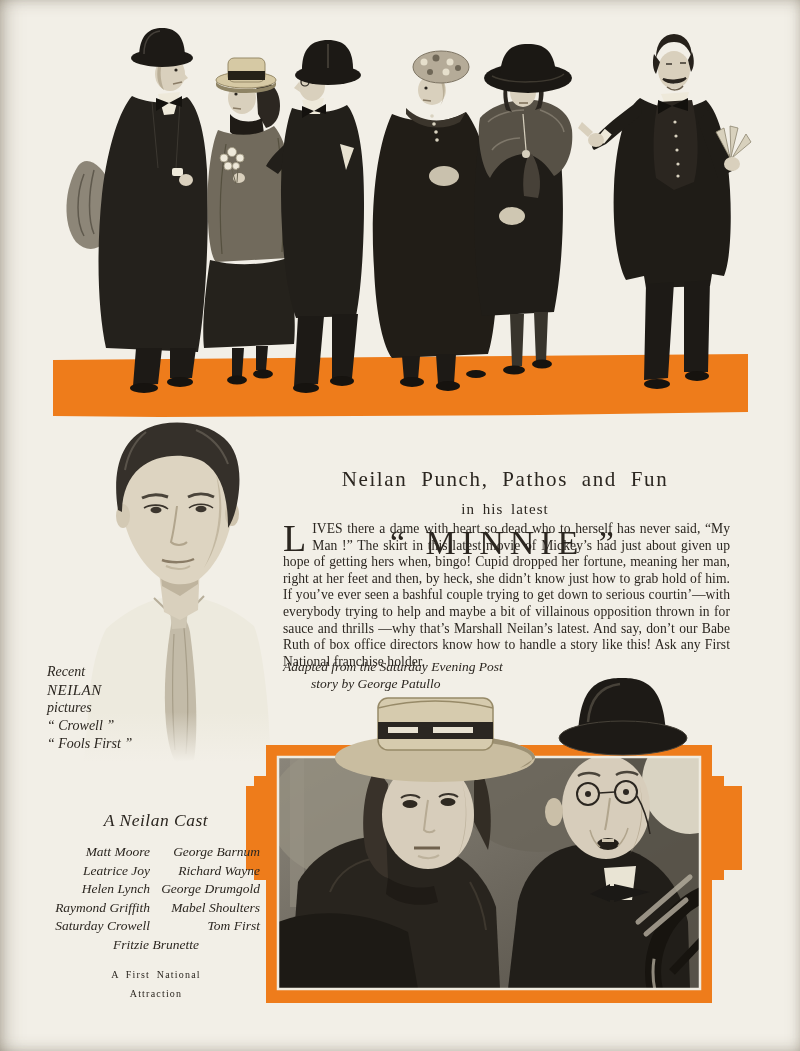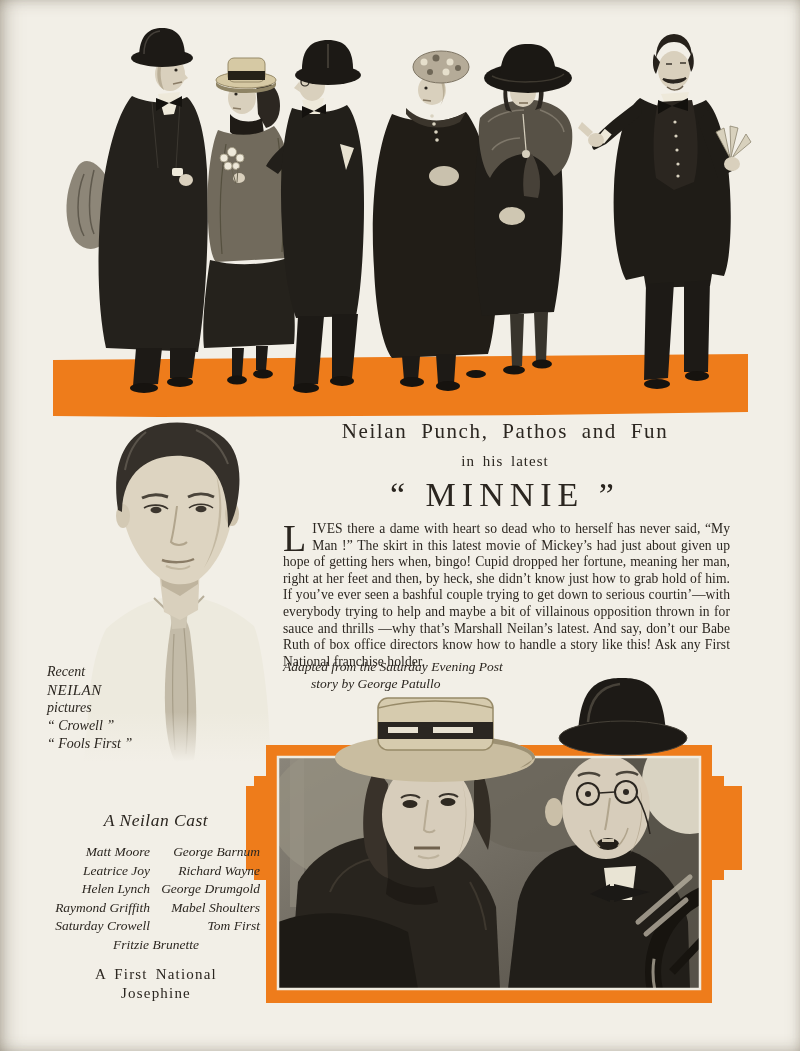--- a/index.html
+++ b/index.html
@@ -11,21 +11,21 @@
     box-shadow:inset 14px 0 22px -14px rgba(90,78,58,.55),
                inset -8px 0 16px -10px rgba(90,78,58,.35),
                inset 0 10px 18px -12px rgba(90,78,58,.30),
                inset 0 -10px 18px -12px rgba(90,78,58,.30);
   }
   .abs{position:absolute;}
   svg{display:block;}
 
   
   .headline{left:255px;top:419px;width:500px;text-align:center;}
-  .hl1{font-size:21px;letter-spacing:1.6px;word-spacing:7px;white-space:nowrap;}
+  .hl1{font-size:21px;letter-spacing:1.6px;word-spacing:7px;white-space:nowrap;margin-top:48px;}
   .hl2{font-size:15px;letter-spacing:1px;word-spacing:3px;margin-top:9px;}
   .hl-title{font-size:34px;letter-spacing:6px;margin-top:6px;white-space:nowrap;}
 
   
   .copy{left:283px;top:521px;width:447px;font-size:13.6px;line-height:16.6px;
         text-align:justify;letter-spacing:.05px;}
   .dropcap{float:left;font-size:38px;line-height:30px;padding:2px 6px 0 0;}
   .credit{left:283px;top:659px;width:320px;font-style:italic;font-size:13.5px;line-height:16.5px;}
   .credit .l2{padding-left:28px;}
 
@@ -33,21 +33,21 @@
   .recent{left:47px;top:663px;width:142px;text-align:left;font-style:italic;
           font-size:14px;line-height:18px;}
   .recent .caps{font-size:15px;letter-spacing:.5px;}
 
   
   .cast{left:36px;top:810px;width:240px;text-align:center;}
   .cast-head{font-style:italic;font-size:17.5px;letter-spacing:.5px;}
   .cast-cols{display:grid;grid-template-columns:104px auto;text-align:right;
              margin:12px 16px 0 10px;font-style:italic;font-size:13.5px;line-height:18.6px;}
   .cast-center{font-style:italic;font-size:13.5px;margin-top:1px;}
-  .footerline{font-size:15px;letter-spacing:1.2px;word-spacing:3px;line-height:19px;}
+  .footerline{font-size:10px;letter-spacing:1.2px;word-spacing:3px;line-height:19px;}
   .footer{margin-top:12px;}
 </style>
 </head>
 <body>
 
 <div class="page">
 
   <svg class="abs" style="left:40px;top:18px" width="712" height="400" viewBox="0 0 712 400" role="img">
     <polygon points="13,342 350,339 708,336 708,394 500,397 120,399 13,398" fill="#ee7c1b"></polygon>
 
@@ -360,17 +360,17 @@
         <div>George Barnum</div>
         <div>Richard Wayne</div>
         <div>George Drumgold</div>
         <div>Mabel Shoulters</div>
         <div>Tom First</div>
       </div>
     </div>
     <div class="cast-center">Fritzie Brunette</div>
     <div class="footer">
       <div class="footerline">A First National</div>
-      <div class="footerline">Josephine</div>
+      <div class="footerline">Attraction</div>
     </div>
   </div>
 
 </div>
 
 </body></html>

